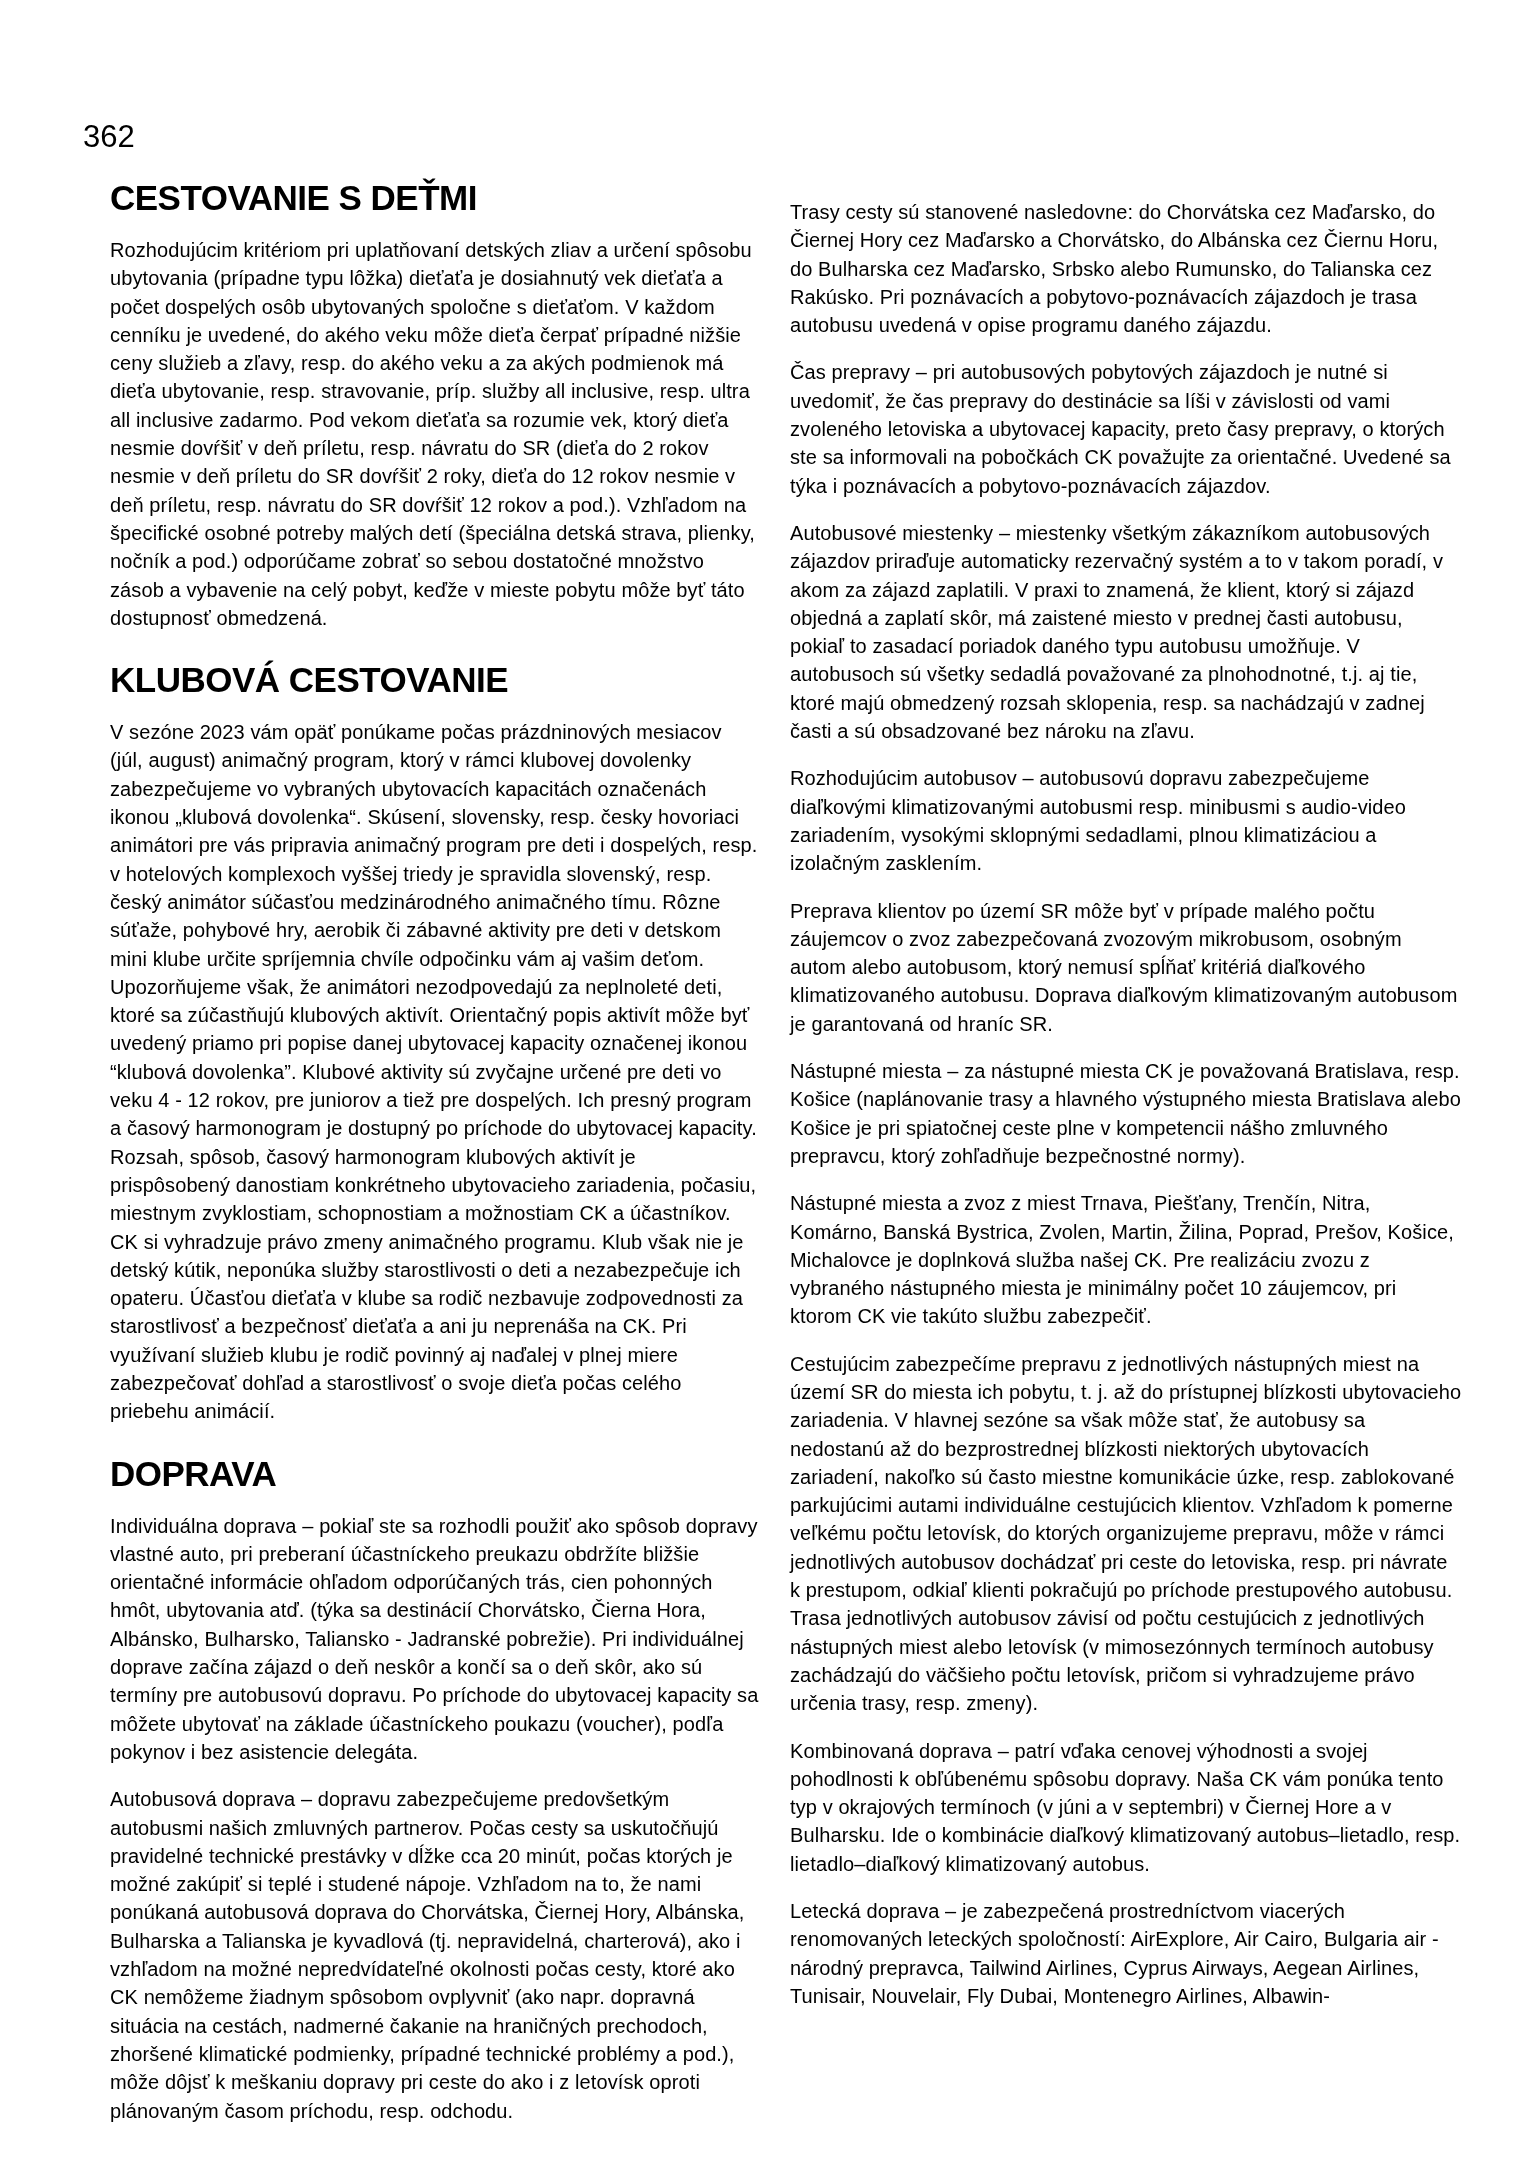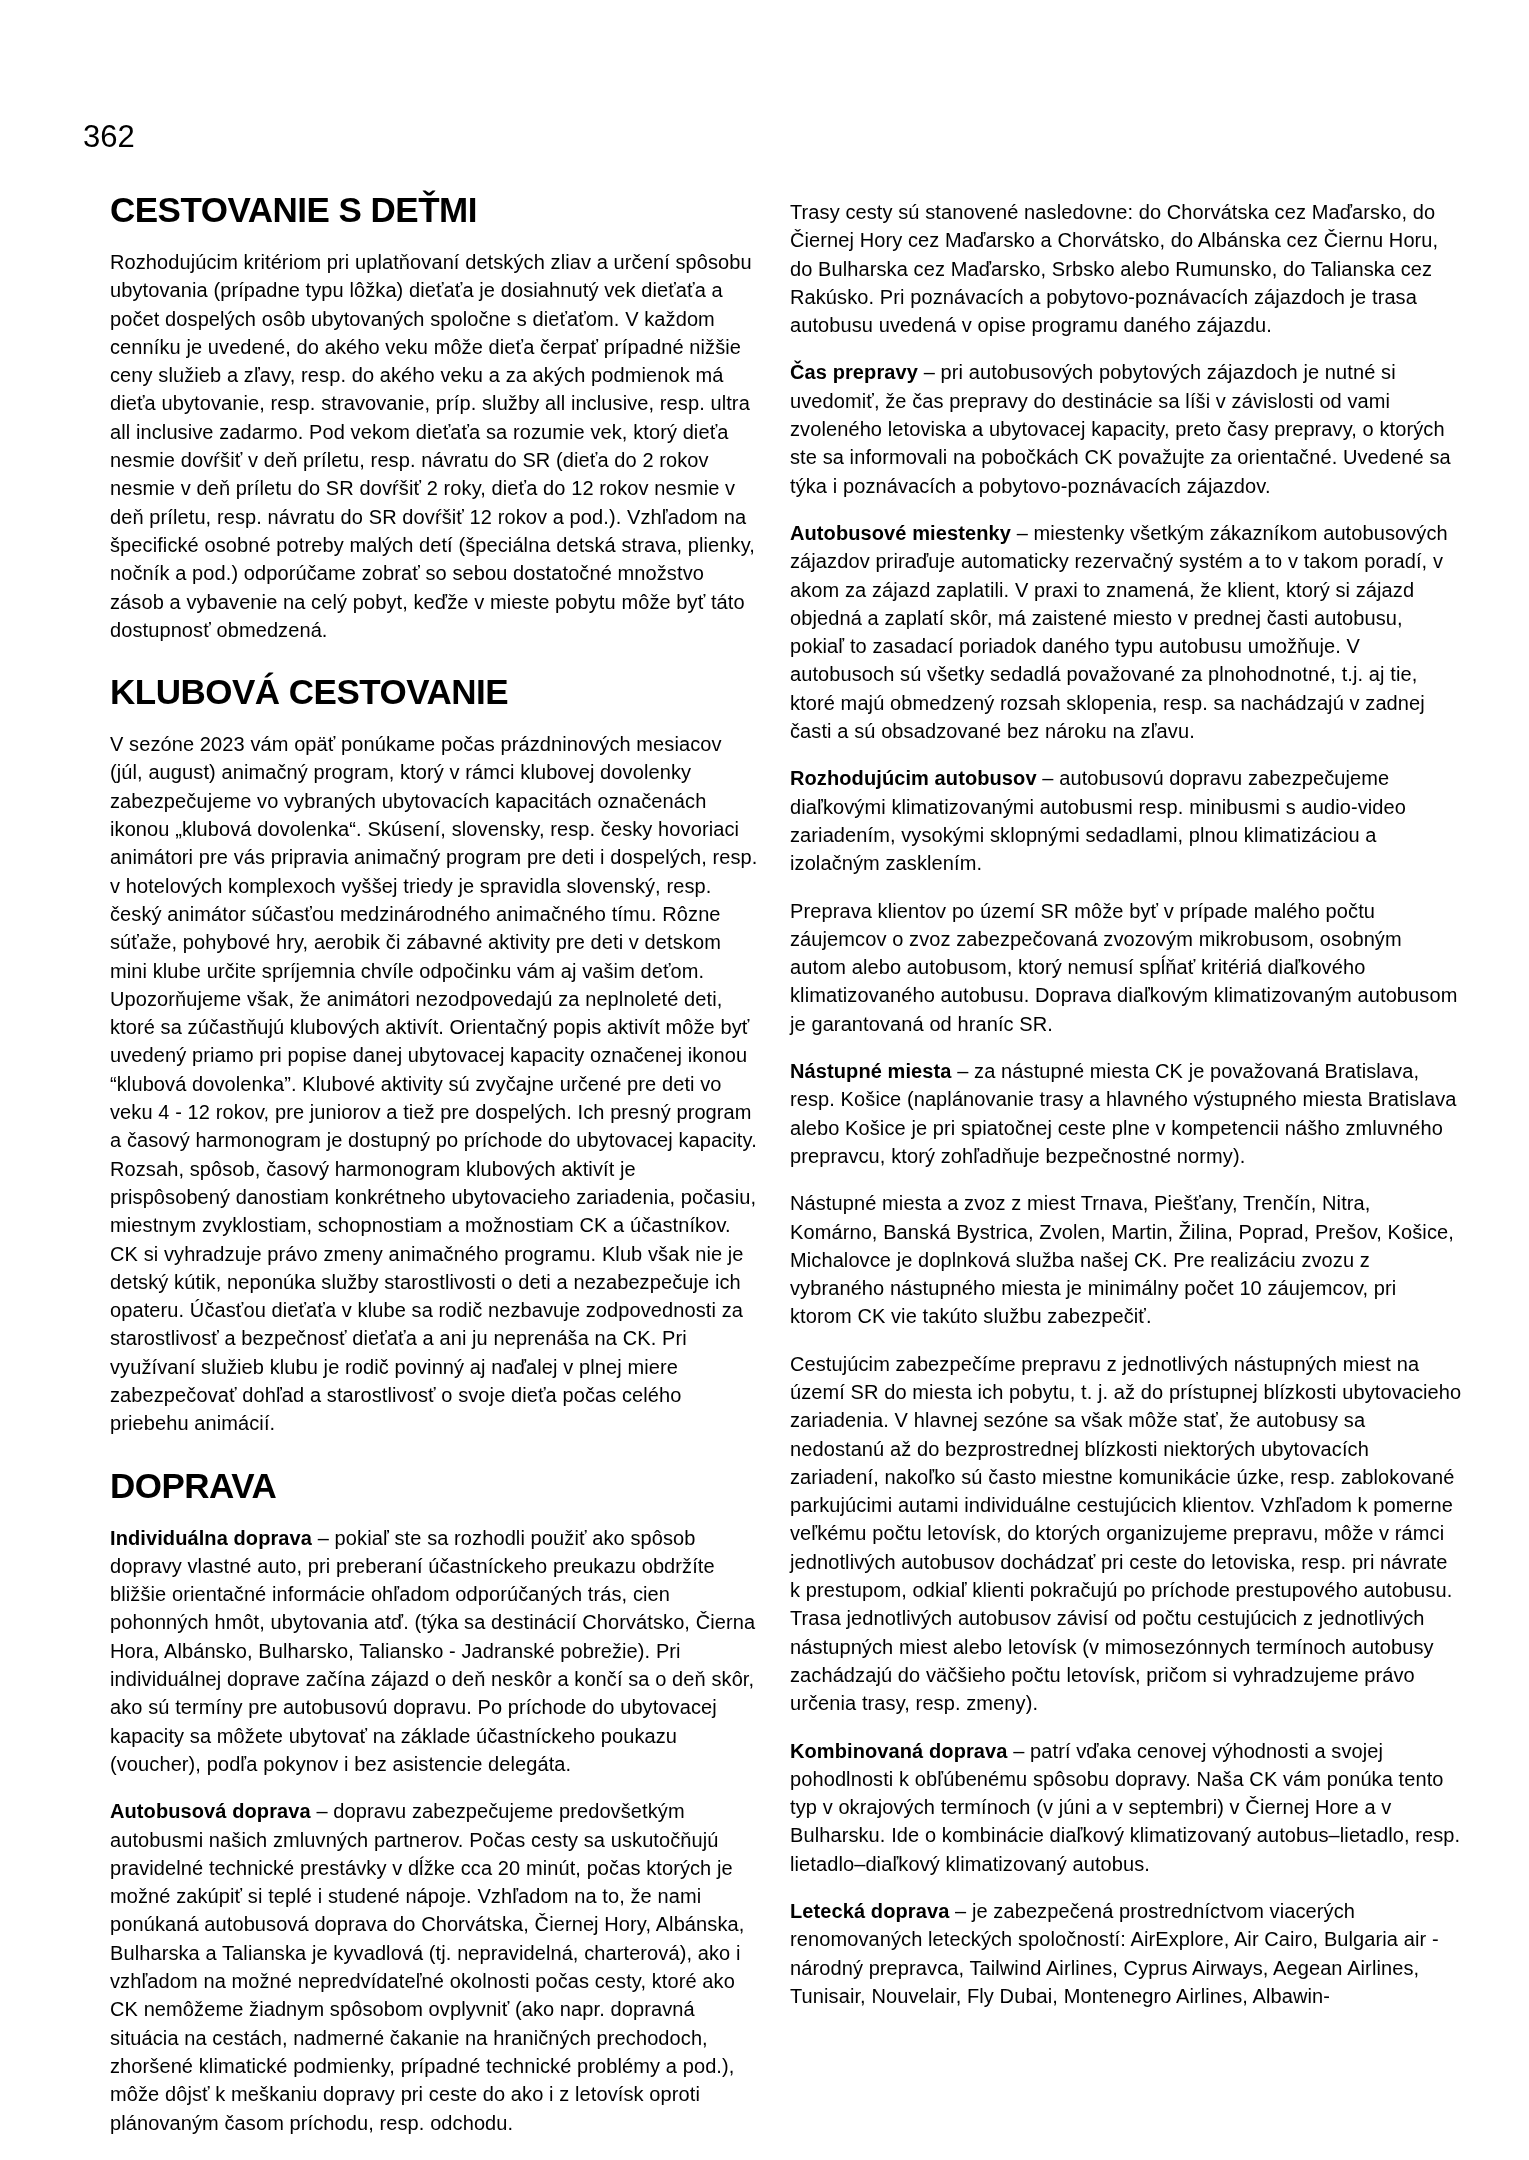--- a/index.html
+++ b/index.html
@@ -24,29 +24,29 @@
   .col-left  { left: 110px; top: 176px; width: 650px; }
   .col-right { left: 790px; top: 182px; width: 672px; }
   .section-heading {
     font-size: 35px;
     line-height: 44px;
     font-weight: bold;
     letter-spacing: -0.5px;
     margin: 26px 0 2px 0;
     white-space: nowrap;
   }
-  .section-heading.first { margin-top: 12px; }
+  .section-heading.first { margin-top: 0; }
   .body-par {
     font-size: 20px;
     line-height: 28.3px;
     letter-spacing: 0.1px;
     margin: 16px 0 19px 0;
     text-align: left;
   }
-  .lead { font-weight: bold; }
+  .lead { font-weight: normal; }
 </style>
 </head>
 <body>
 
 <div class="page">
 
   <div class="page-number">362</div>
 
   <div class="col col-left">
     <div class="section-heading first">CESTOVANIE S DEŤMI</div>

